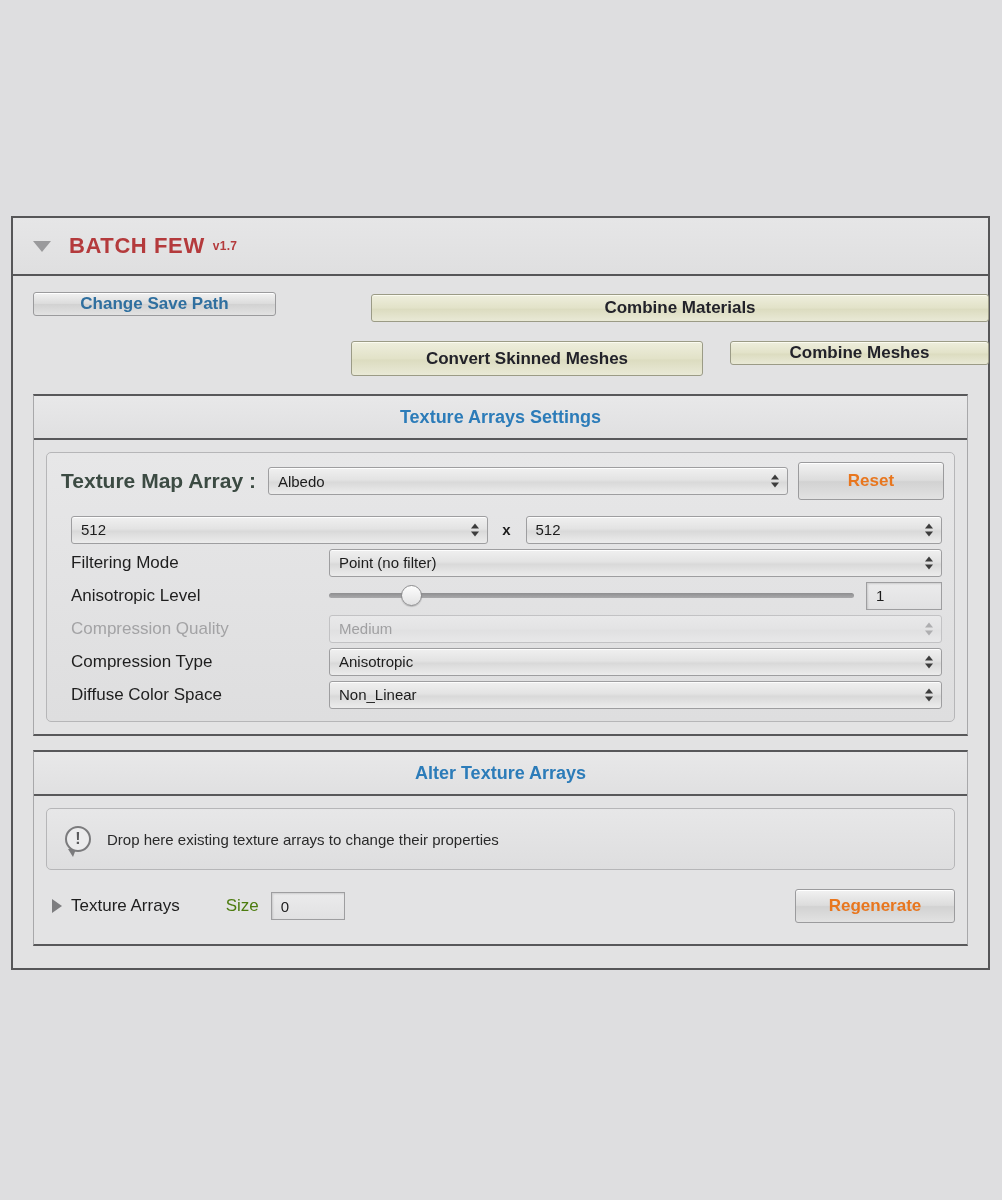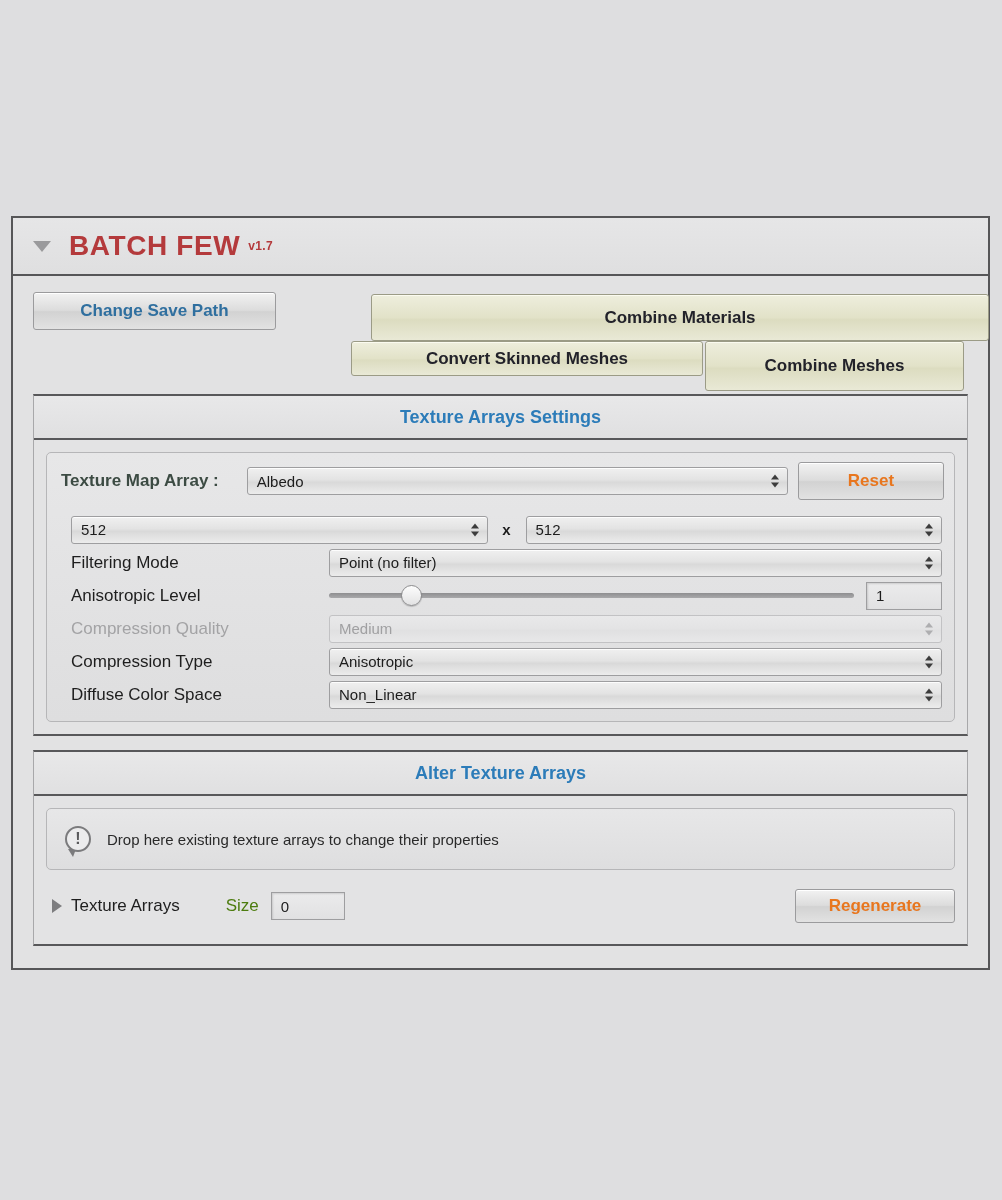--- a/index.html
+++ b/index.html
@@ -36,21 +36,21 @@
   }
   .foldout-tri-down {
     width: 0; height: 0;
     border-left: 9px solid transparent;
     border-right: 9px solid transparent;
     border-top: 11px solid #9a9a9c;
     margin-right: 18px;
   }
   #panel-title {
     color: #b43a3c;
-    font-size: 28px;
+    font-size: 22px;
     font-weight: bold;
     letter-spacing: 0.6px;
   }
   #panel-version {
     color: #b43a3c;
     font-size: 12px;
     font-weight: bold;
     margin-left: 8px;
     letter-spacing: 0.3px;
   }
@@ -79,47 +79,47 @@
     border: 1px solid #9b9b86;
     background: linear-gradient(to bottom, #eeeedd 0%, #e2e2c8 50%, #dcdcc0 55%, #e9e9d6 100%);
     box-shadow: inset 0 1px 0 #fbfbf0;
   }
 
   
   #top-buttons { position: relative; height: 88px; }
 
   #btn-change-save-path {
     position: absolute; left: 0; top: 0;
-    width: 243px; height: 38px;
+    width: 243px; height: 24px;
     color: #2f6f9f;
   }
   #btn-set-extra-options {
     position: absolute; left: 0; top: 46px;
     width: 243px; height: 34px;
     color: #1a1a1a;
     padding-right: 6px;
   }
   .caret-small {
     width: 0; height: 0;
     border-left: 4px solid transparent;
     border-right: 4px solid transparent;
     border-top: 6px solid #3a3a3a;
     margin-left: 10px;
   }
   #btn-combine-materials {
     position: absolute; left: 338px; top: 2px;
-    width: 618px; height: 47px;
+    width: 618px; height: 28px;
   }
   #btn-convert-skinned {
     position: absolute; left: 318px; top: 49px;
     width: 352px; height: 35px;
   }
   #btn-combine-meshes {
-    position: absolute; left: 672px; top: 49px;
-    width: 259px; height: 50px;
+    position: absolute; left: 697px; top: 49px;
+    width: 259px; height: 24px;
   }
 
   
   .group-box {
     box-sizing: border-box;
     border: 1px solid #a8a8aa;
     border-top: 2px solid #58585a;
     border-bottom: 2px solid #58585a;
     background: #e3e3e4;
     margin-top: 14px;
@@ -149,24 +149,24 @@
 
   
   #texture-map-row {
     height: 56px;
     display: flex;
     align-items: center;
     padding: 0 10px 0 14px;
   }
   #texture-map-label {
     color: #3c4b43;
-    font-size: 17px;
+    font-size: 21px;
     font-weight: bold;
     white-space: nowrap;
-    margin-right: 28px;
+    margin-right: 12px;
   }
   #btn-reset {
     width: 146px; height: 38px;
     color: #e8761e;
     margin-left: 10px;
     flex: none;
   }
 
   
   .upopup {

